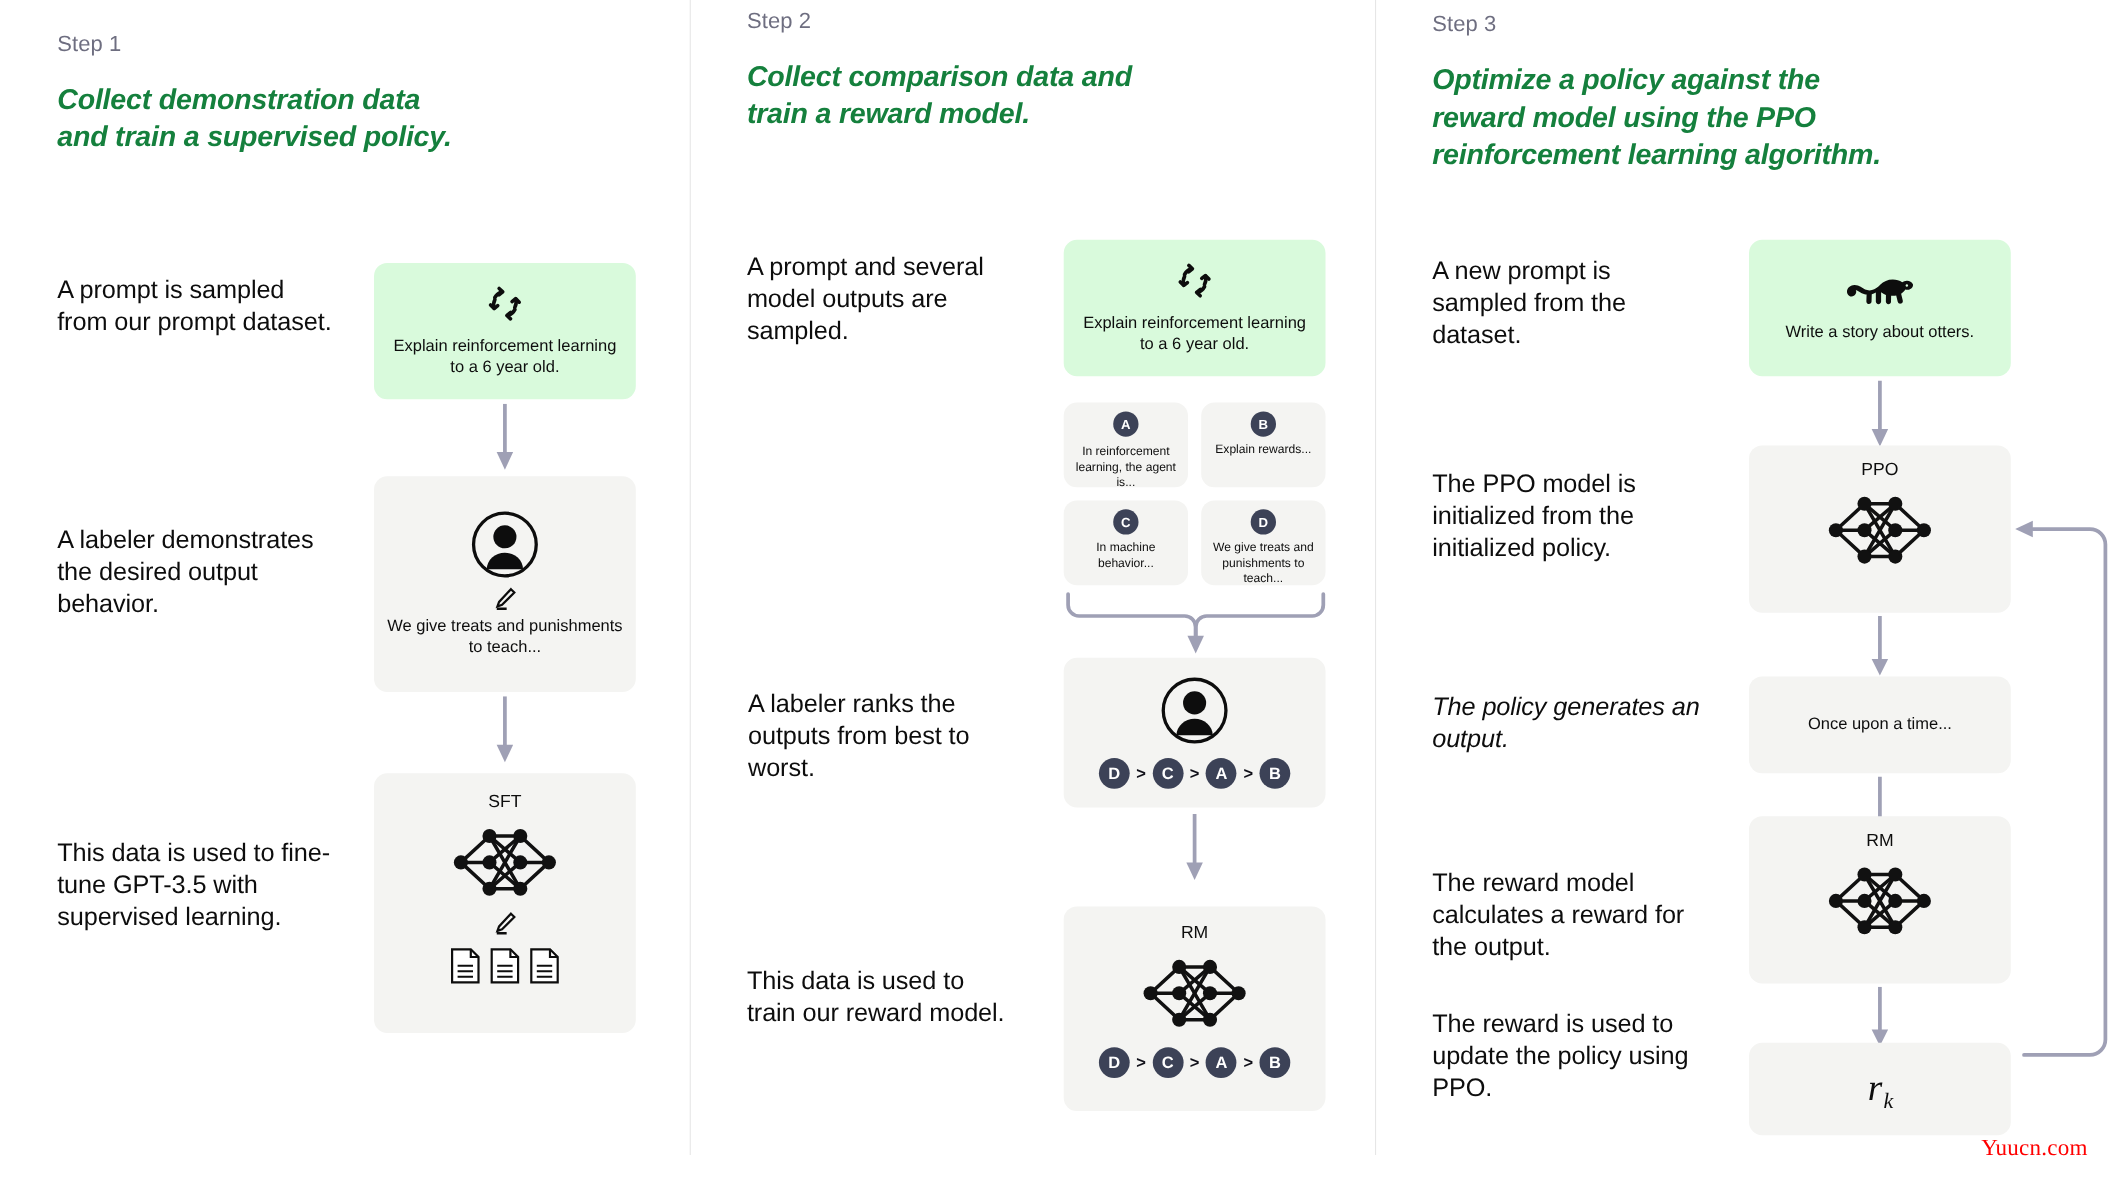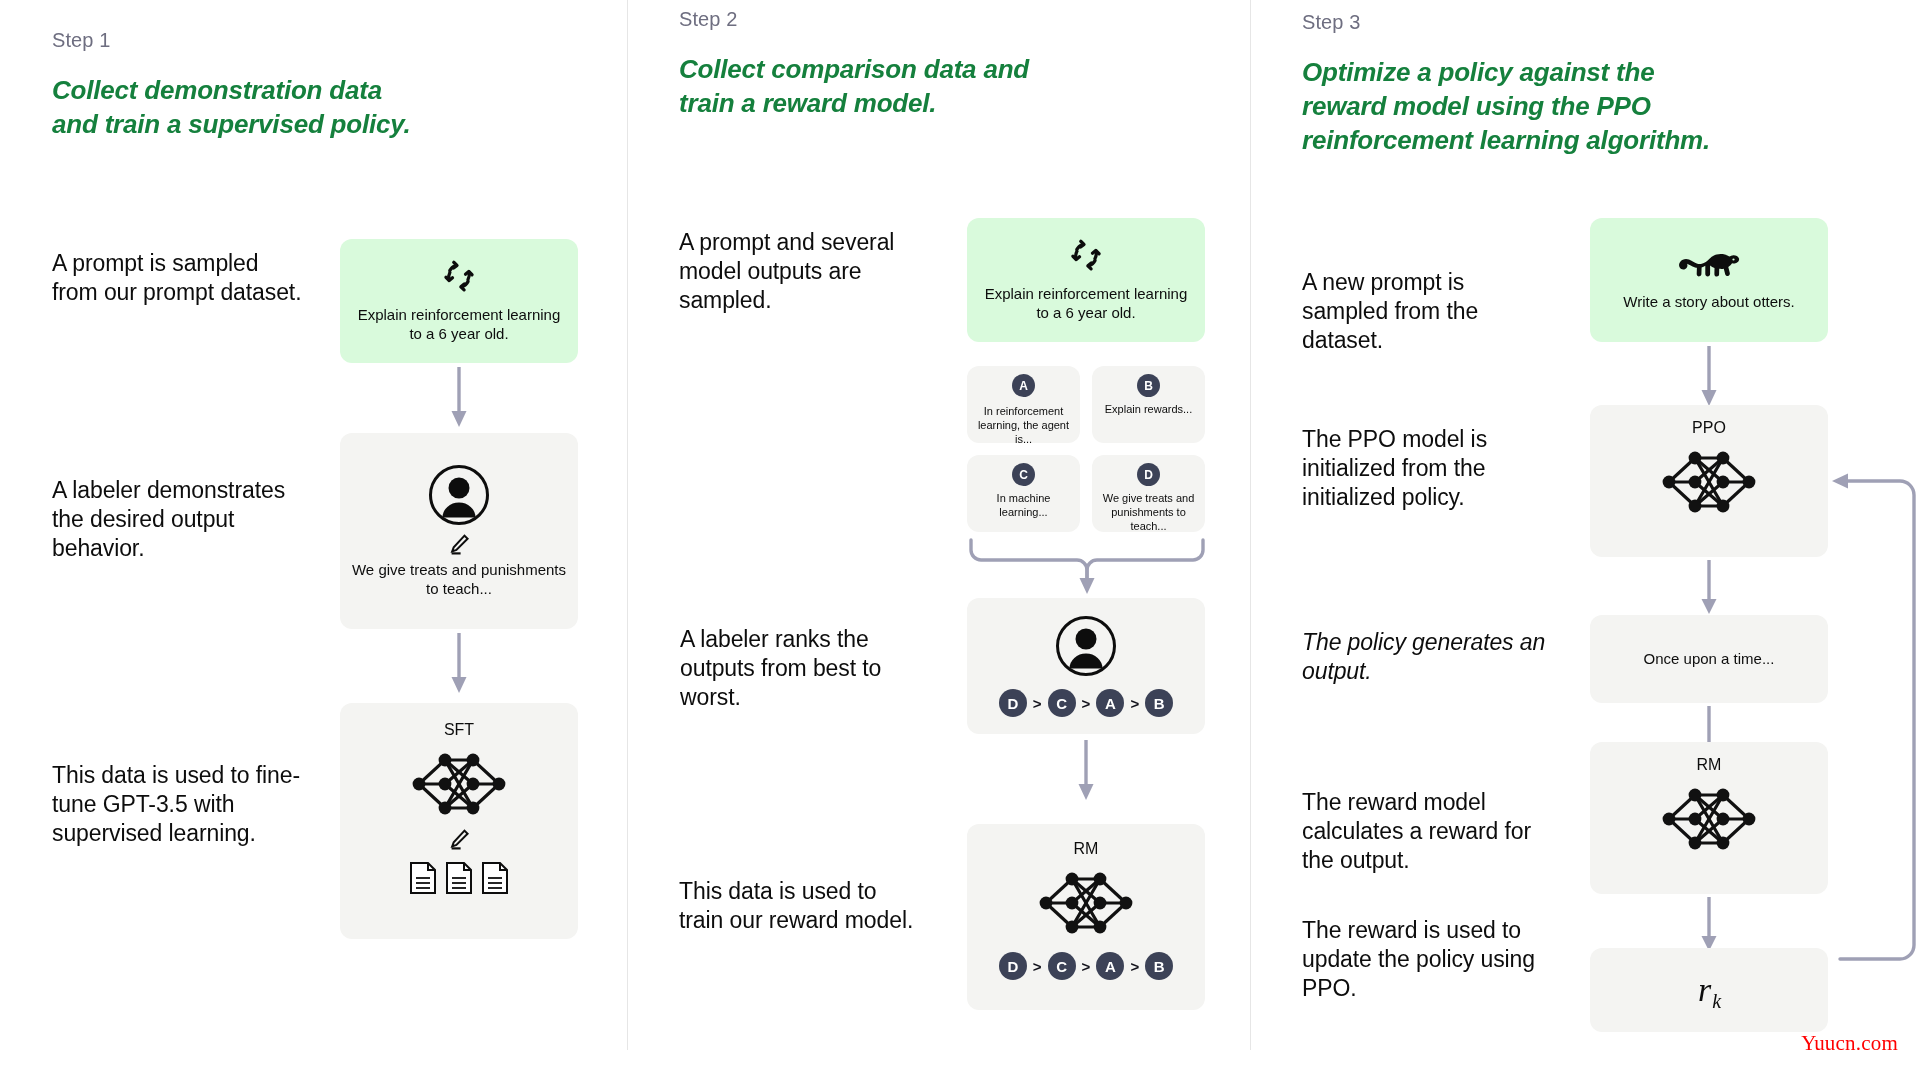--- a/index.html
+++ b/index.html
@@ -321,21 +321,21 @@
       <div class="card-small-caption" style="margin-top:7px;">In reinforcement learning, the agent is...</div>
     </div>
 
     <div class="card" style="left:465px; top:366px; width:113px; height:77px; justify-content:flex-start; padding-top:8px;">
       <div class="badge small">B</div>
       <div class="card-small-caption" style="margin-top:5px;">Explain rewards...</div>
     </div>
 
     <div class="card" style="left:340px; top:455px; width:113px; height:77px; justify-content:flex-start; padding-top:8px;">
       <div class="badge small">C</div>
-      <div class="card-small-caption" style="margin-top:5px;">In machine learning...</div>
+      <div class="card-small-caption" style="margin-top:5px;">In machine behavior...</div>
     </div>
 
     <div class="card" style="left:465px; top:455px; width:113px; height:77px; justify-content:flex-start; padding-top:8px;">
       <div class="badge small">D</div>
       <div class="card-small-caption" style="margin-top:5px;">We give treats and punishments to teach...</div>
     </div>
 
     <div style="position:absolute; left:340px; top:536px;">
       <svg class="icon-svg" width="240" height="62" viewBox="0 0 240 62">
         <path d="M4 4 v10 a10 10 0 0 0 10 10 h96 a10 10 0 0 1 10 10 v10" fill="none" stroke="#9fa0b5" stroke-width="3.4" stroke-linecap="round"></path>
@@ -417,21 +417,21 @@
   <div class="column col3">
 
     <div class="step-label" style="left:52px; top:11px;">Step 3</div>
 
     <div class="step-title" style="left:52px; top:55px; width:510px;">
       <div>Optimize a policy against the</div>
       <div>reward model using the PPO</div>
       <div>reinforcement learning algorithm.</div>
     </div>
 
-    <div class="body-text" style="left:52px; top:232px; width:230px;margin-top:36px;">A new prompt is sampled from the dataset.</div>
+    <div class="body-text" style="left:52px; top:232px; width:230px;">A new prompt is sampled from the dataset.</div>
 
     <div class="body-text" style="left:52px; top:425px; width:250px;">The PPO model is initialized from the initialized policy.</div>
 
     <div class="body-text" style="left:52px; top:628px; width:268px;font-style:italic;">The policy generates an output.</div>
 
     <div class="body-text" style="left:52px; top:760px; width:262px;margin-top:28px;">The reward model calculates a reward for the output.</div>
 
     <div class="body-text" style="left:52px; top:916px; width:250px;">The reward is used to update the policy using PPO.</div>
 
     <div class="card green" style="left:340px; top:218px; width:238px; height:124px;">

